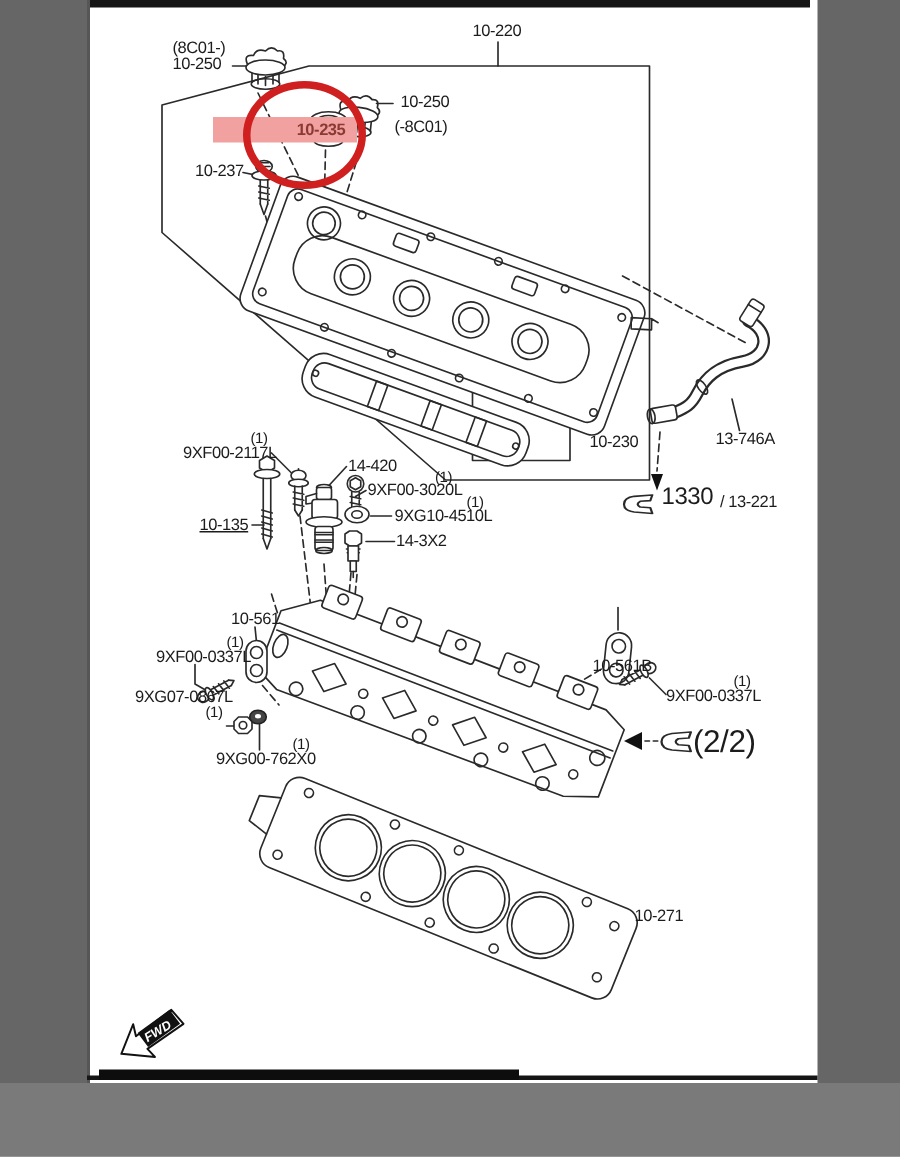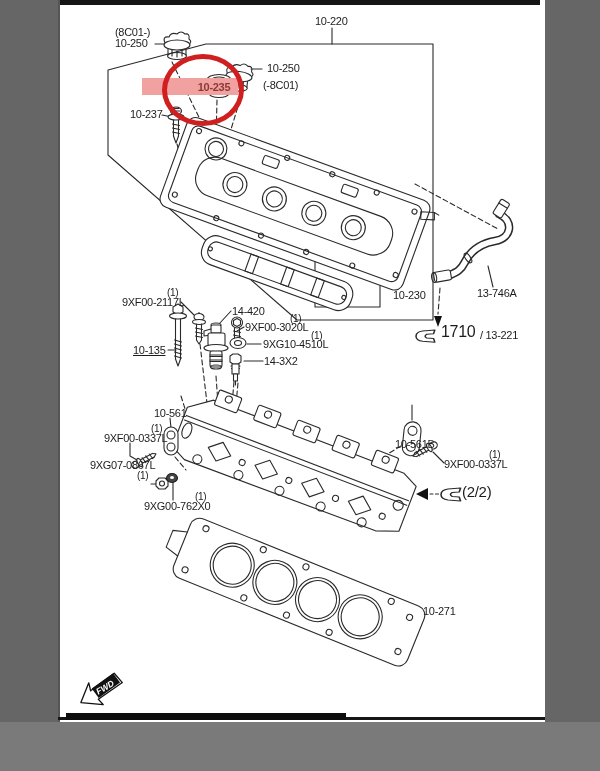--- a/index.html
+++ b/index.html
@@ -312,42 +312,42 @@
 
   <div id="labels">
       <div class="plabel" style="left: 115px; top: 27px;">(8C01-)</div>
       <div class="plabel" style="left: 115px; top: 38px;">10-250</div>
       <div class="plabel" style="left: 315px; top: 16px;">10-220</div>
       <div class="plabel" style="left: 263px; top: 36px; margin-top: 44px;">(-8C01)</div>
       <div class="plabel" style="left: 267px; top: 63px;">10-250</div>
       <div class="plabel" style="left: 130px; top: 109px;">10-237</div>
       <div class="plabel" style="left: 393px; top: 272px; margin-top: 18px;">10-230</div>
       <div class="plabel" style="left: 477px; top: 288px;">13-746A</div>
-      <div class="plabel" style="left: 441px; top: 324px; font-size: 16px;">1710</div>
+      <div class="plabel" style="left: 441px; top: 324px; font-size: 16px;">1330</div>
       <div class="plabel" style="left: 480px; top: 330px;">/ 13-221</div>
       <div class="plabel" style="left: 167px; top: 288px; font-size: 10px;">(1)</div>
       <div class="plabel" style="left: 122px; top: 297px;">9XF00-2117L</div>
       <div class="plabel" style="left: 232px; top: 306px;">14-420</div>
       <div class="plabel" style="left: 290px; top: 314px; font-size: 10px;">(1)</div>
       <div class="plabel" style="left: 245px; top: 322px;">9XF00-3020L</div>
       <div class="plabel" style="left: 311px; top: 331px; font-size: 10px;">(1)</div>
       <div class="plabel" style="left: 263px; top: 339px;">9XG10-4510L</div>
       <div class="plabel" style="left: 264px; top: 356px;">14-3X2</div>
       <div class="plabel" style="left: 133px; top: 345px; text-decoration: underline;">10-135</div>
       <div class="plabel" style="left: 154px; top: 408px;">10-561</div>
       <div class="plabel" style="left: 151px; top: 424px; font-size: 10px;">(1)</div>
       <div class="plabel" style="left: 104px; top: 433px;">9XF00-0337L</div>
       <div class="plabel" style="left: 137px; top: 471px; font-size: 10px;">(1)</div>
       <div class="plabel" style="left: 90px; top: 460px;">9XG07-0867L</div>
       <div class="plabel" style="left: 195px; top: 492px; font-size: 10px;">(1)</div>
       <div class="plabel" style="left: 144px; top: 501px;">9XG00-762X0</div>
       <div class="plabel" style="left: 395px; top: 395px; margin-top: 44px;">10-561B</div>
       <div class="plabel" style="left: 489px; top: 450px; font-size: 10px;">(1)</div>
       <div class="plabel" style="left: 444px; top: 459px;">9XF00-0337L</div>
-      <div class="plabel" style="left: 462px; top: 484px; font-size: 15px;">(2/2)</div>
+      <div class="plabel" style="left: 462px; top: 484px; font-size: 21px;">(2/2)</div>
       <div class="plabel" style="left: 423px; top: 606px;">10-271</div>
     </div>
 
   <div class="hl-label">10-235</div>
   <div class="red-circle"></div>
 
   <div class="footer">
     
     
   </div>

